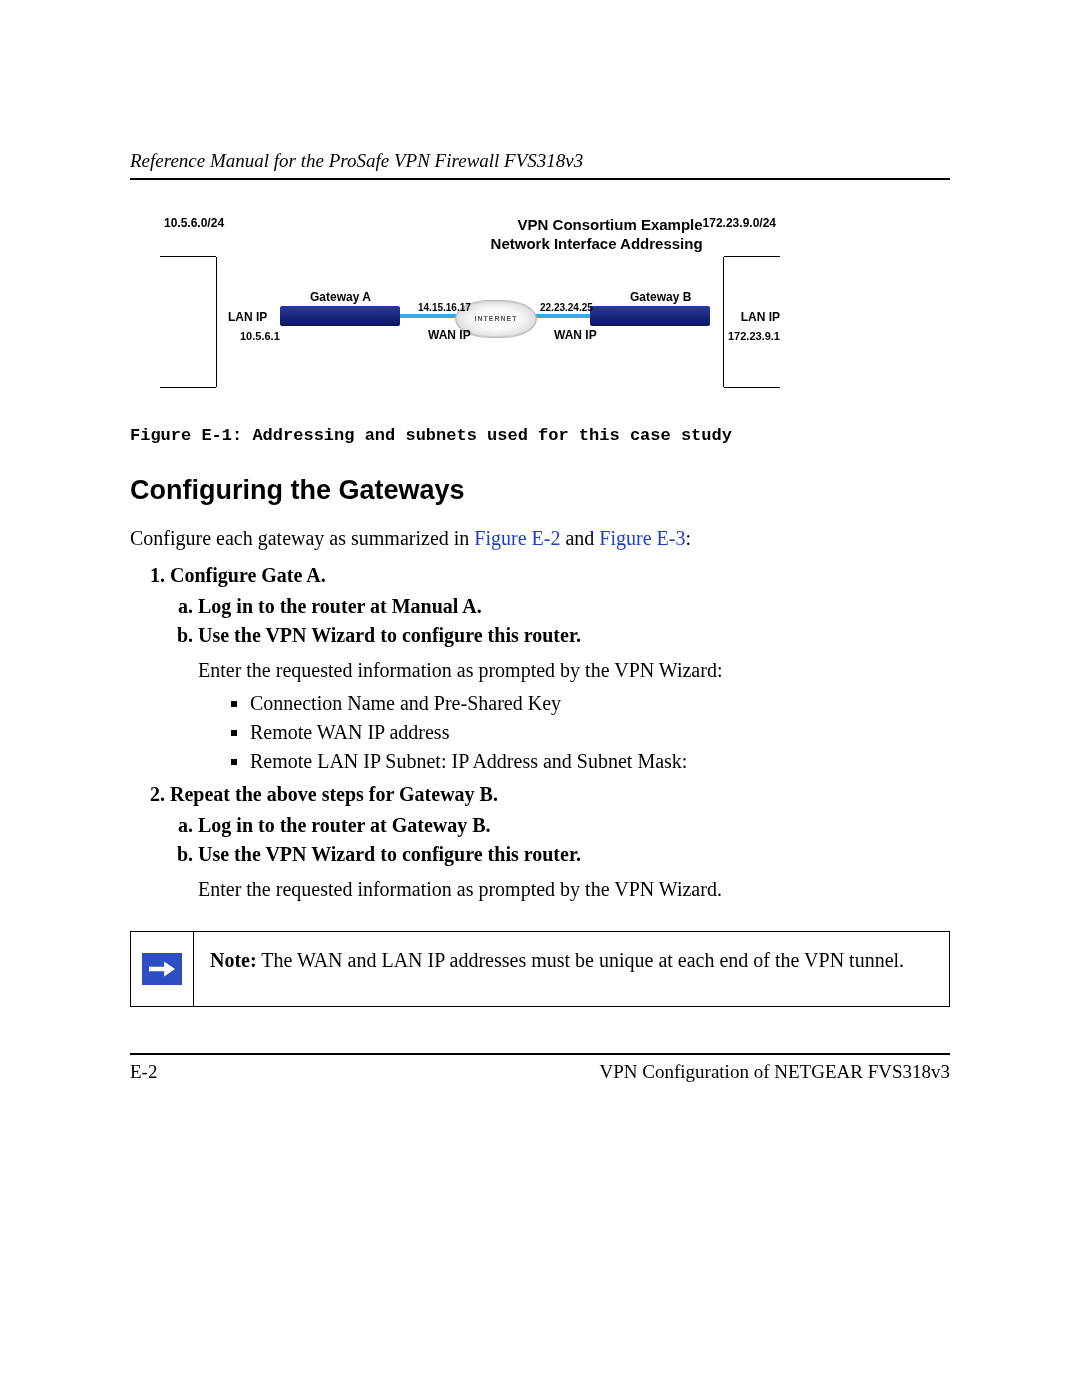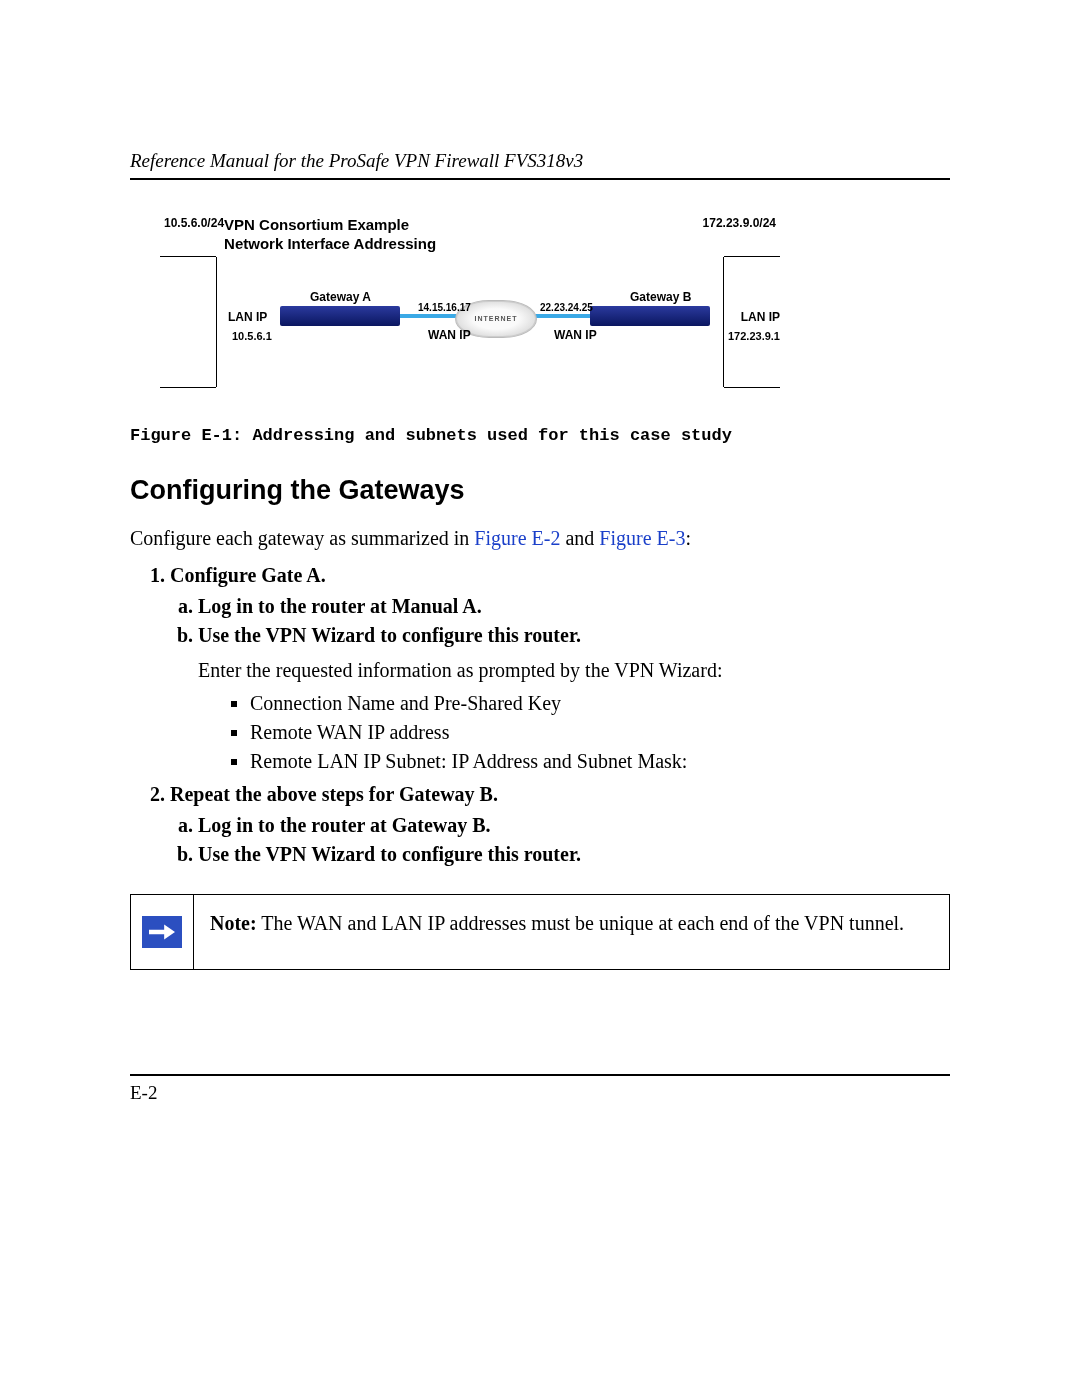--- a/index.html
+++ b/index.html
@@ -31,21 +31,21 @@
   }
   .diag-top {
     display: flex;
     justify-content: space-between;
     align-items: flex-start;
     font-size: 12px;
     font-weight: bold;
     padding: 0 4px;
   }
   .diag-title {
-    text-align: left;
+    text-align: right;
     font-size: 15px;
     font-weight: bold;
     line-height: 1.25;
     flex: 1;
   }
   .subnet { white-space: nowrap; }
   .diag-mid {
     position: relative;
     height: 140px;
     margin-top: -4px;
@@ -84,21 +84,21 @@
     font-weight: bold;
   }
   .lanipA { left: 68px; }
   .lanipB { right: 0px; }
   .lanval {
     position: absolute;
     top: 80px;
     font-size: 11px;
     font-weight: bold;
   }
-  .lanvalA { left: 72px; }
+  .lanvalA { left: 80px; }
   .lanvalB { right: 0px; }
   .router {
     position: absolute;
     top: 56px;
     width: 120px;
     height: 20px;
     background: linear-gradient(#2b3a9e, #0a1660);
     border-radius: 2px;
   }
   .routerA { left: 120px; }
@@ -217,21 +217,21 @@
     flex: 1;
     padding: 14px 16px;
     line-height: 1.4;
   }
   .note-label { font-weight: bold; }
 
   .footer {
     position: absolute;
     left: 130px;
     right: 130px;
-    bottom: 70px;
+    bottom: 91px;
     border-top: 2px solid #000;
     padding-top: 6px;
     display: flex;
     justify-content: space-between;
     font-size: 19px;
   }
   .footer-date {
     position: absolute;
     left: 0;
     right: 0;
@@ -310,35 +310,37 @@
           </ul>
         </li>
       </ol>
     </li>
     <li>
       <span>Repeat the above steps for Gateway B.</span>
       <ol class="sub">
         <li>Log in to the router at Gateway B.</li>
         <li>
           <span>Use the VPN Wizard to configure this router.</span>
+          <div class="normal">Enter the requested information as prompted by the VPN Wizard.</div>
         </li>
       </ol>
     </li>
   </ol>
 
   <div class="note-box">
     <div class="note-icon-cell">
       <div class="note-icon">
         <svg viewBox="0 0 24 16">
             <path d="M0 6 L14 6 L14 1 L24 8 L14 15 L14 10 L0 10 Z" fill="#fff"></path>
           </svg>
       </div>
     </div>
     <div class="note-text">
       <span class="note-label">Note:</span><span> The WAN and LAN IP addresses must be unique at each end of the VPN tunnel.</span>
     </div>
   </div>
 
   <div class="footer">
     <span>E-2</span>
+    <span>VPN Configuration of NETGEAR FVS318v3</span>
   </div>
 
 </div>
 
 </body></html>

